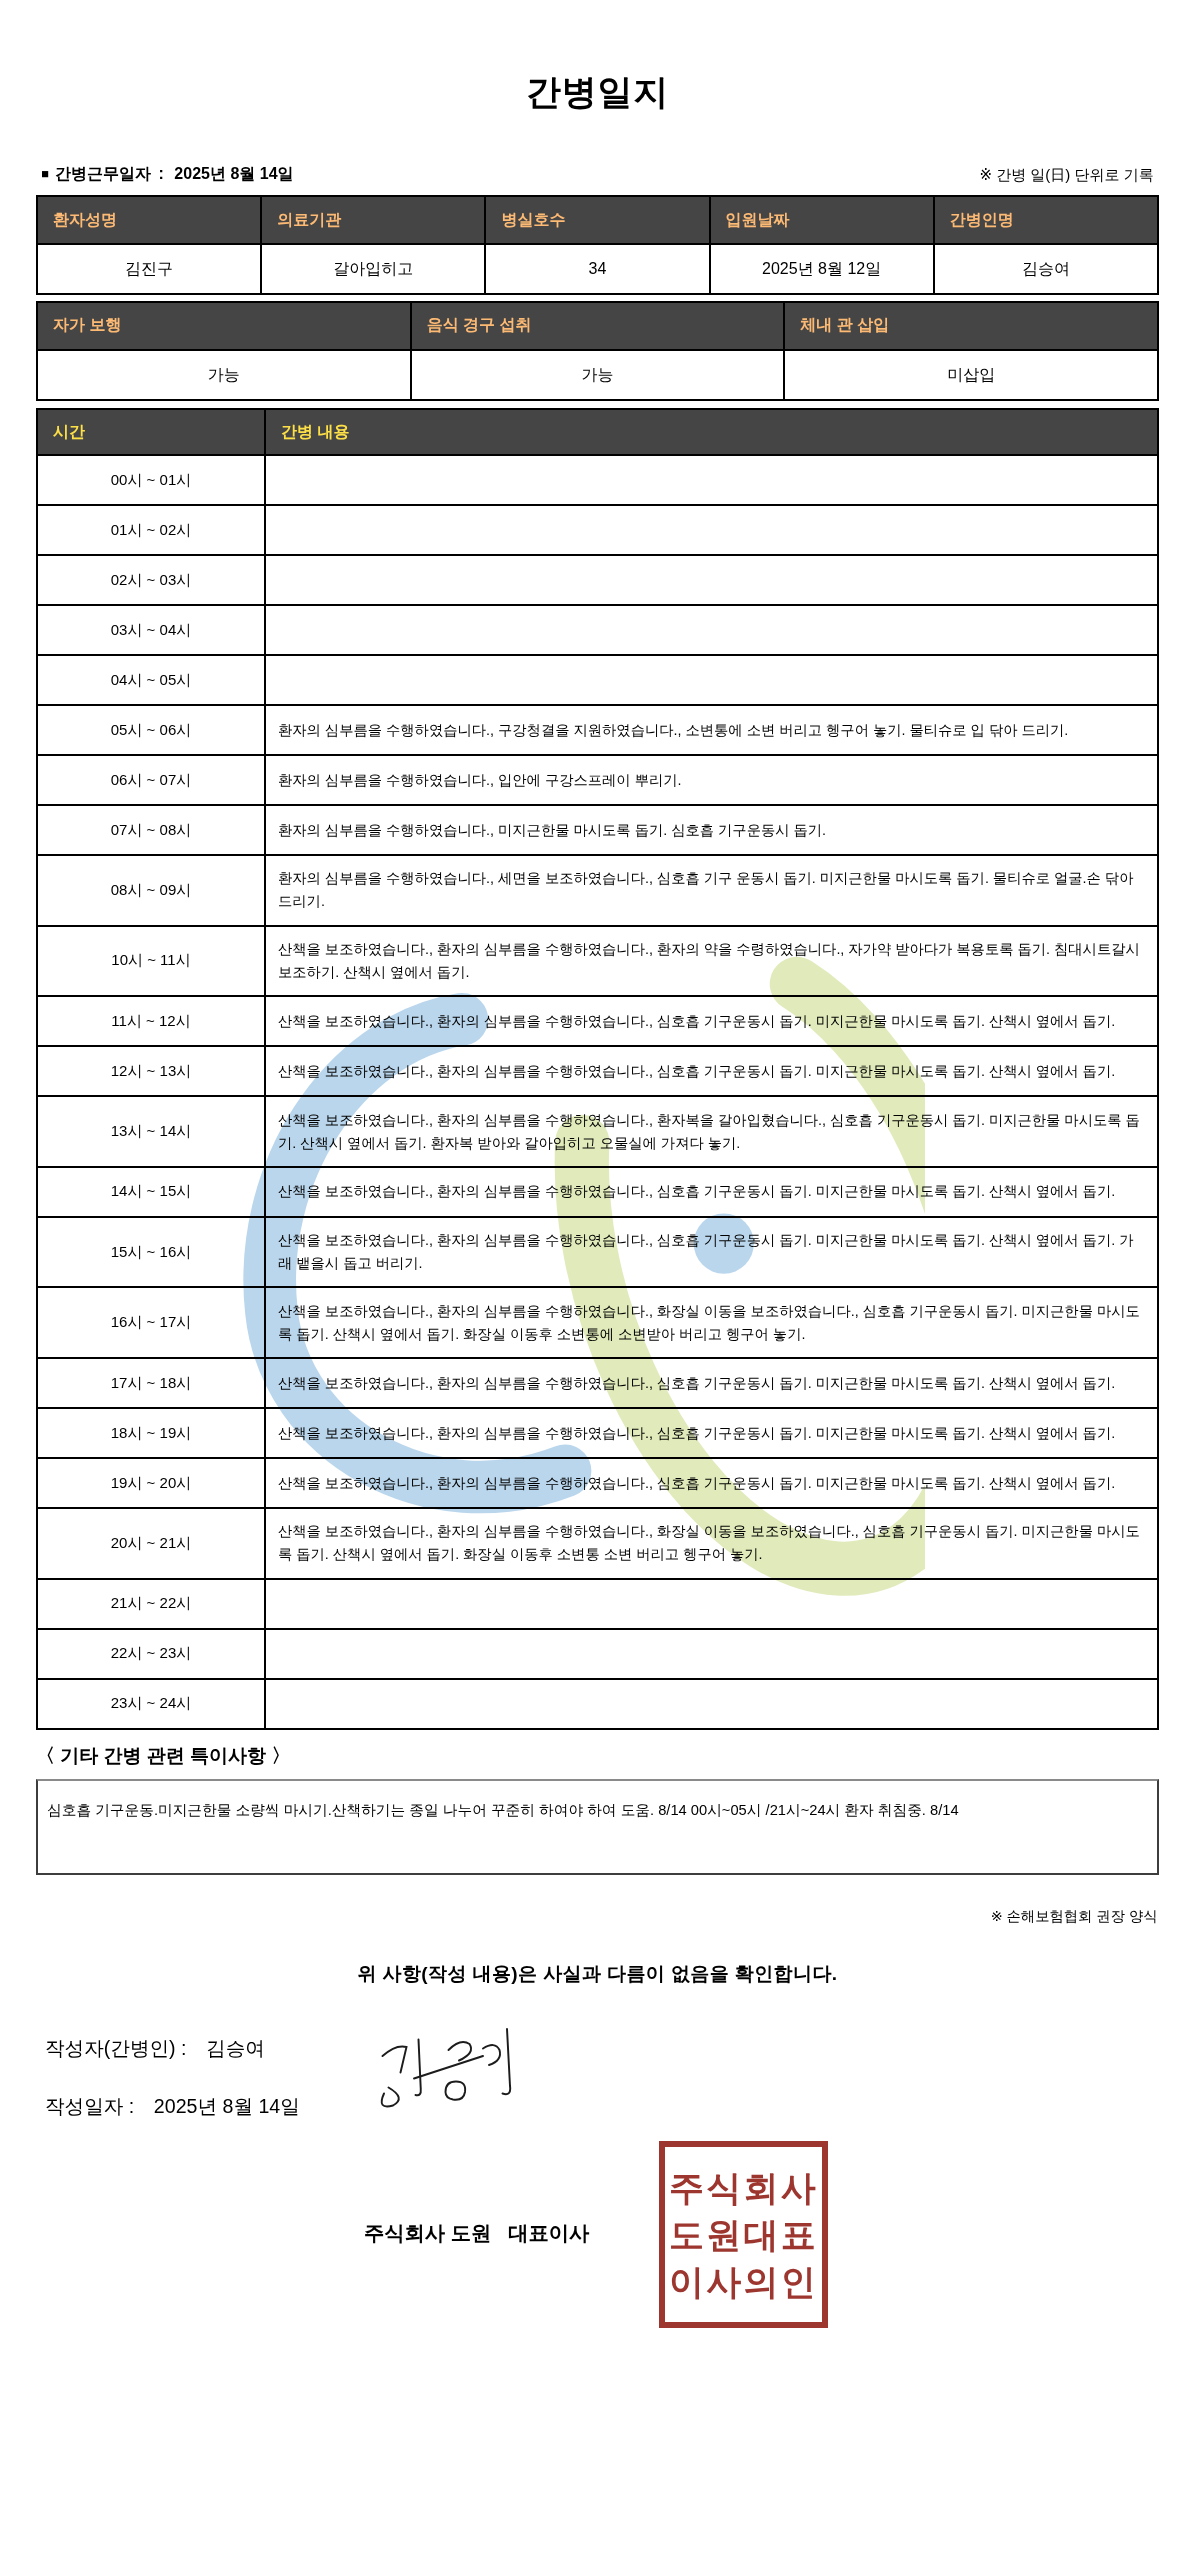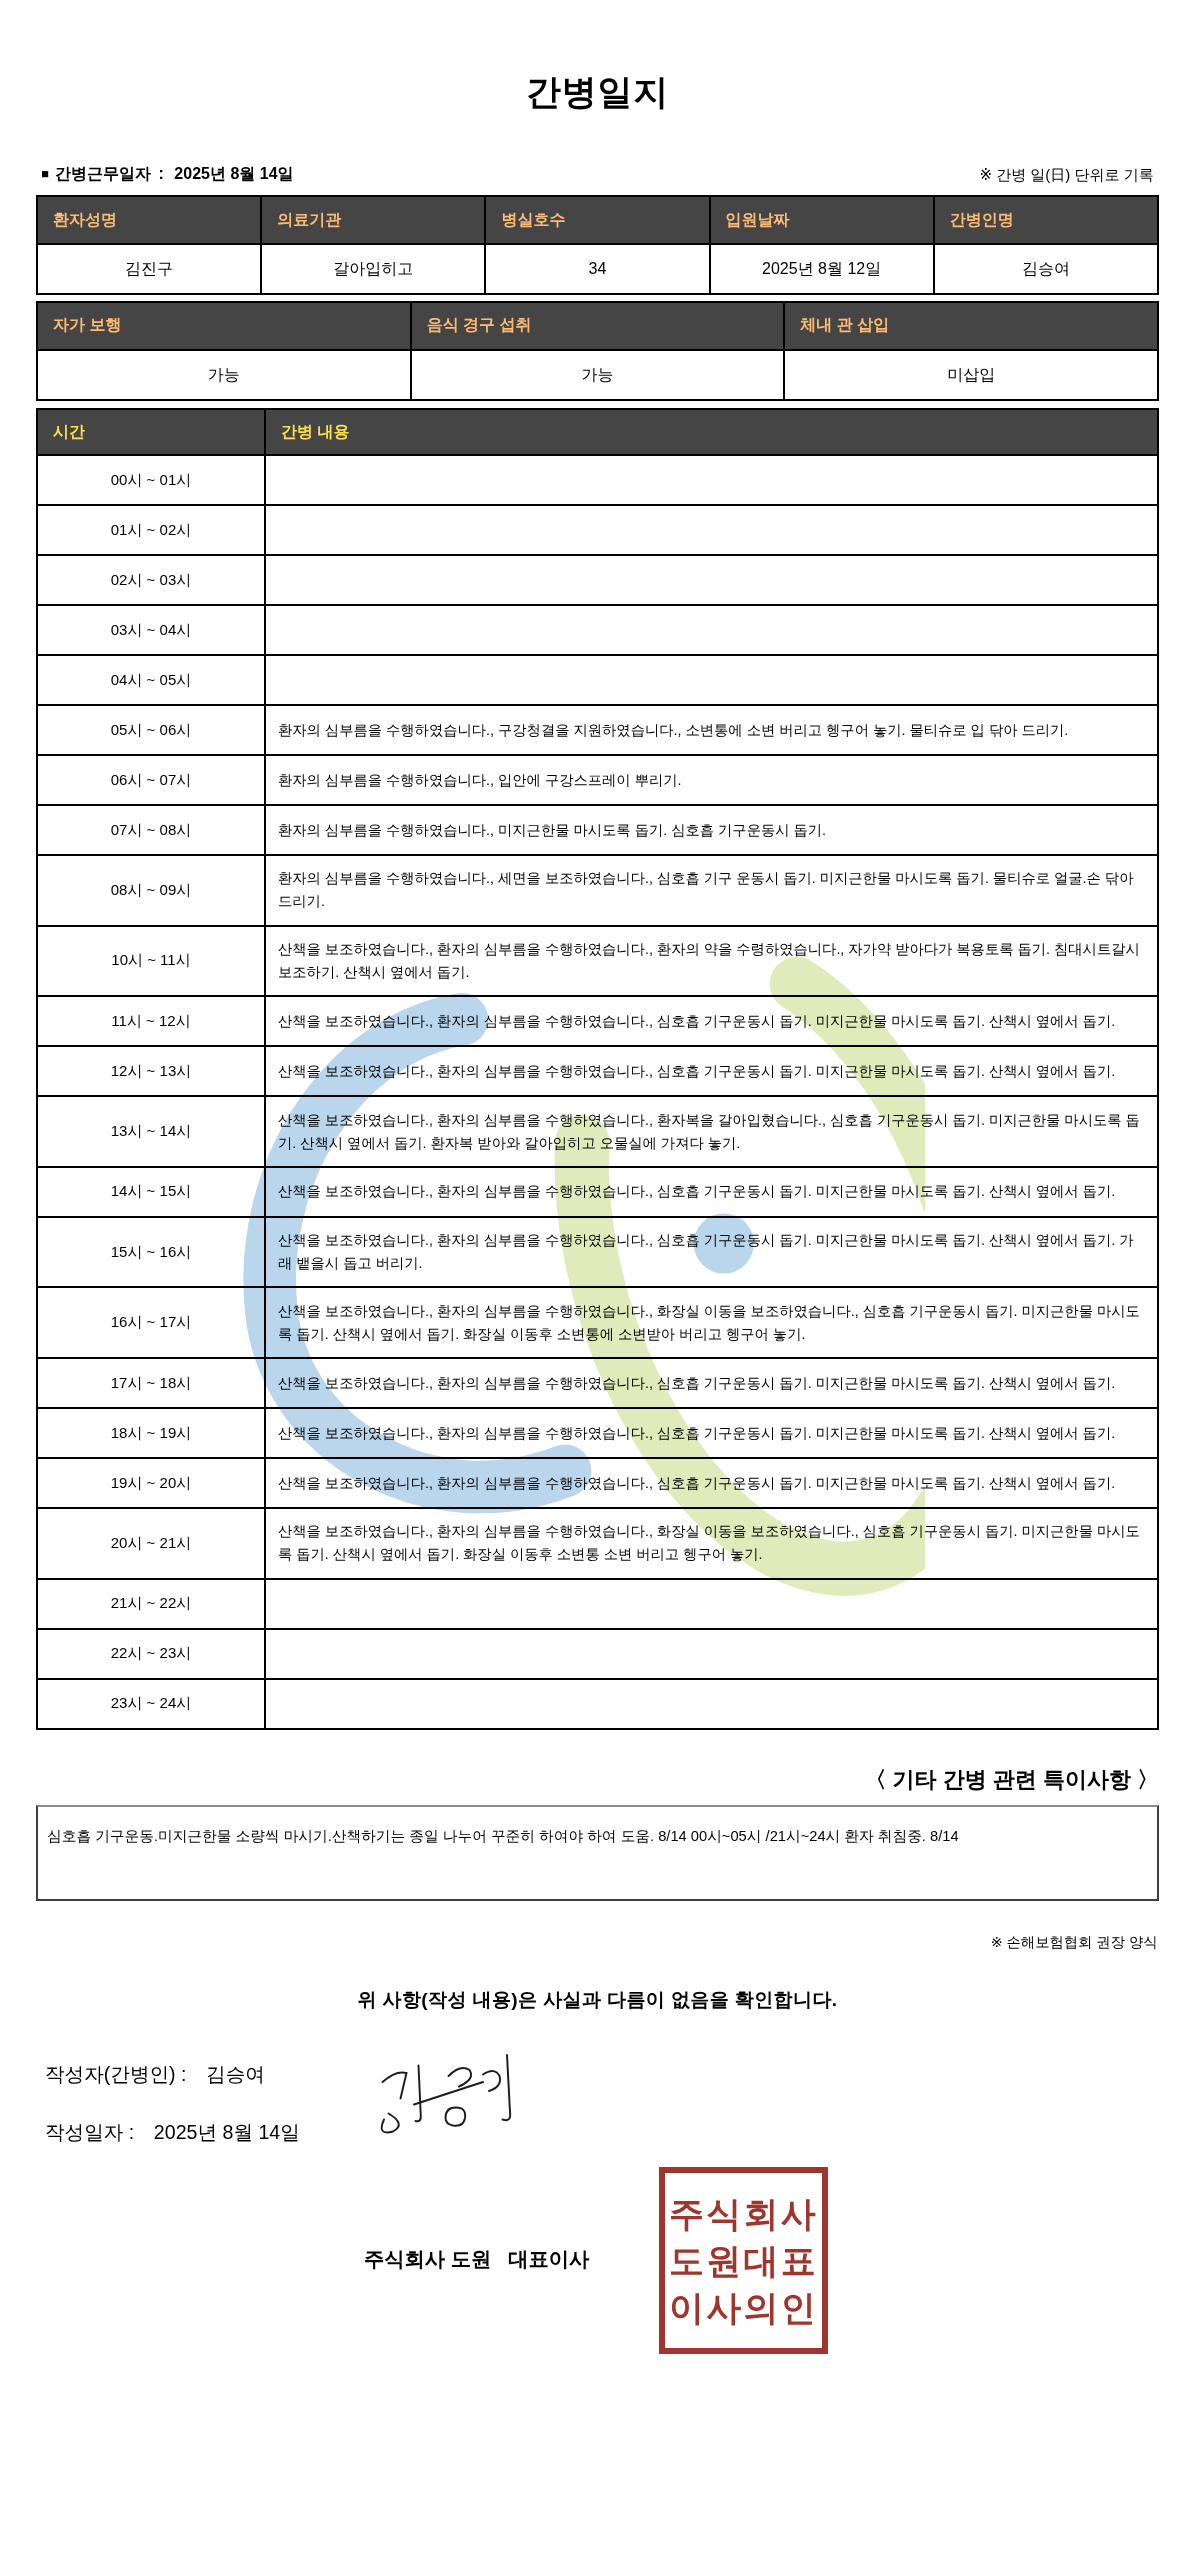--- a/index.html
+++ b/index.html
@@ -31,21 +31,21 @@
   .tbl td { font-size:16px; text-align:center; padding:12.8px 6px; height:50px; background:transparent; }
 
   .tbl2 { margin-top:5.3px; }
 
   .log { margin-top:6.8px; }
   .log th { background:#454545; color:#fde047; font-size:16px; font-weight:700; text-align:left; padding:11.3px 7.5px 11.3px 15px; height:46px; }
   .log .time { width:228px; text-align:center; font-size:15px; padding:10.5px 4.5px; }
   .log .content { font-size:14.3px; line-height:23px; text-align:left; padding:11.3px 12px; }
   .log tr { height:46px; }
 
-  .notes-heading { text-align:right; font-size:22px; font-weight:700; margin-top:35px; }
+  .notes-heading { text-align:left; font-size:19px; font-weight:700; margin-top:13px; }
   .notes-box {
     margin:10.5px 0 0 0; border:2.3px solid #3d3d3d; border-top-color:#8a8a8a;
     height:96px; padding:19.6px 9px 0 9px; position:relative; z-index:1;
     white-space:nowrap; overflow:hidden; font-size:14.7px;
   }
 
   .form-note { text-align:right; font-size:14.3px; margin:32px 1.5px 0 0; }
   .confirmation { text-align:center; font-size:19px; font-weight:700; margin-top:35px; letter-spacing:0.4px; }
 
   .writer-row { margin:48px 0 0 9px; font-size:19.6px; position:relative; height:35px; }

